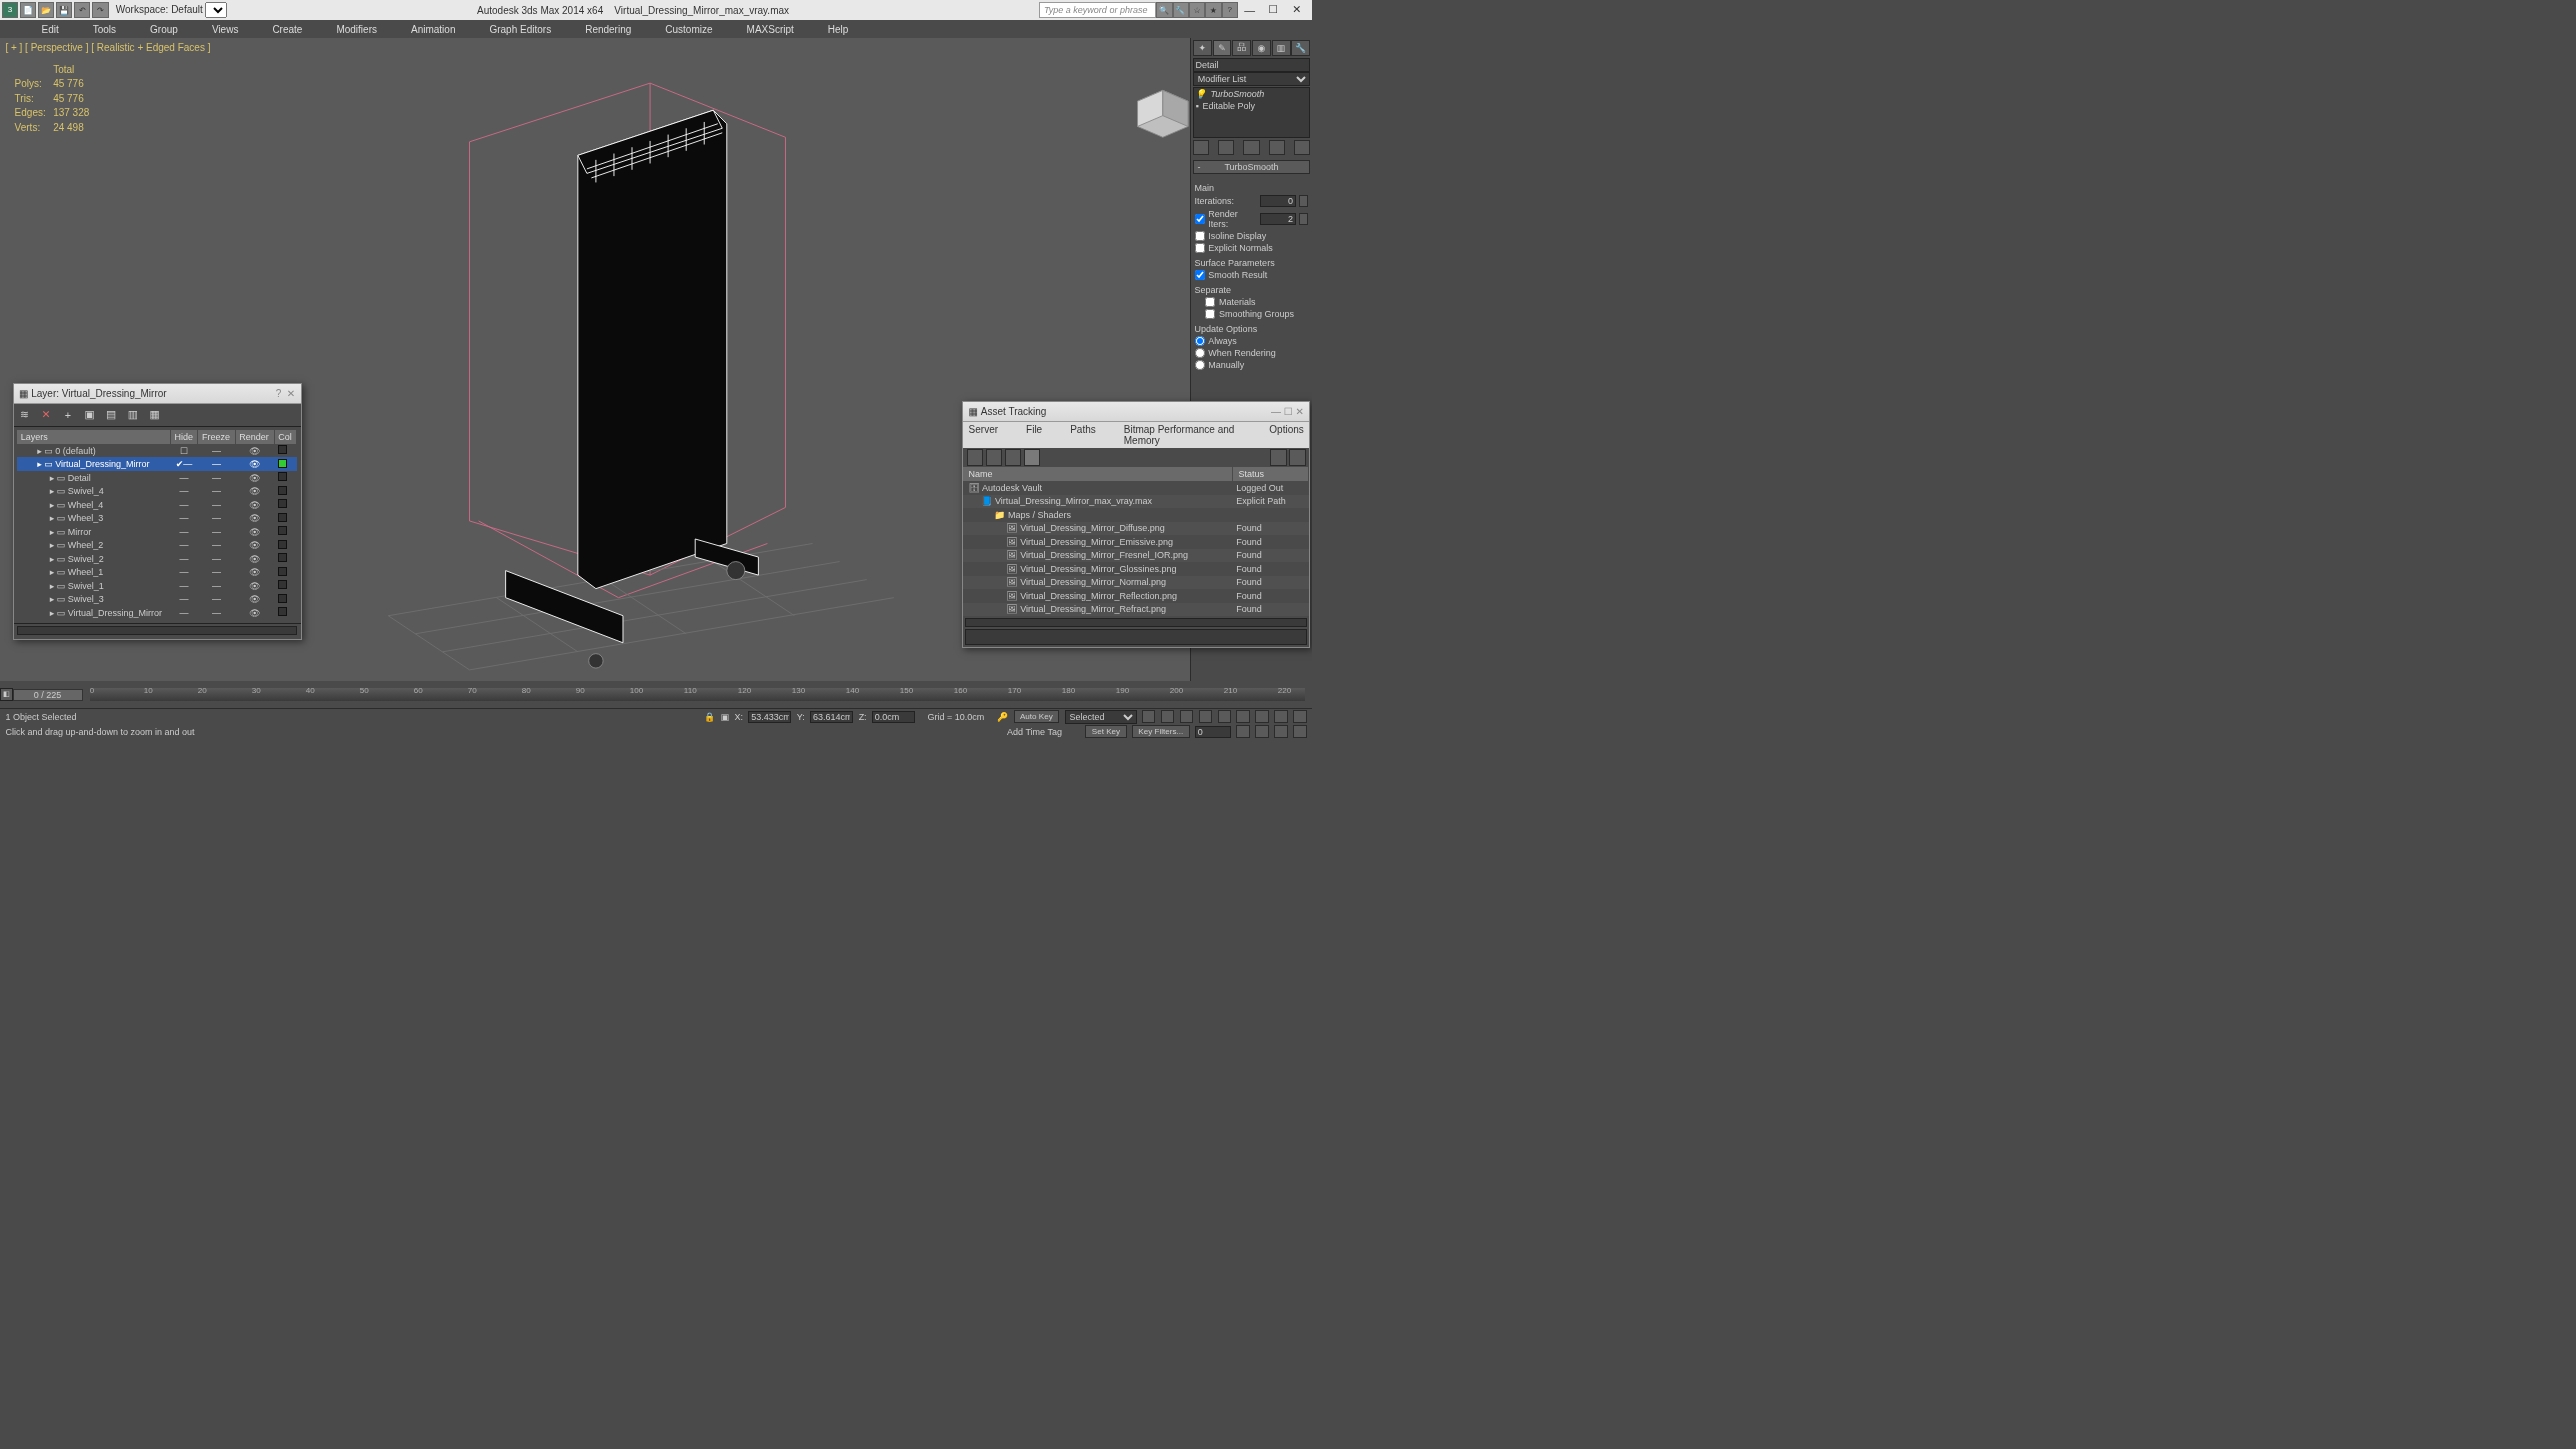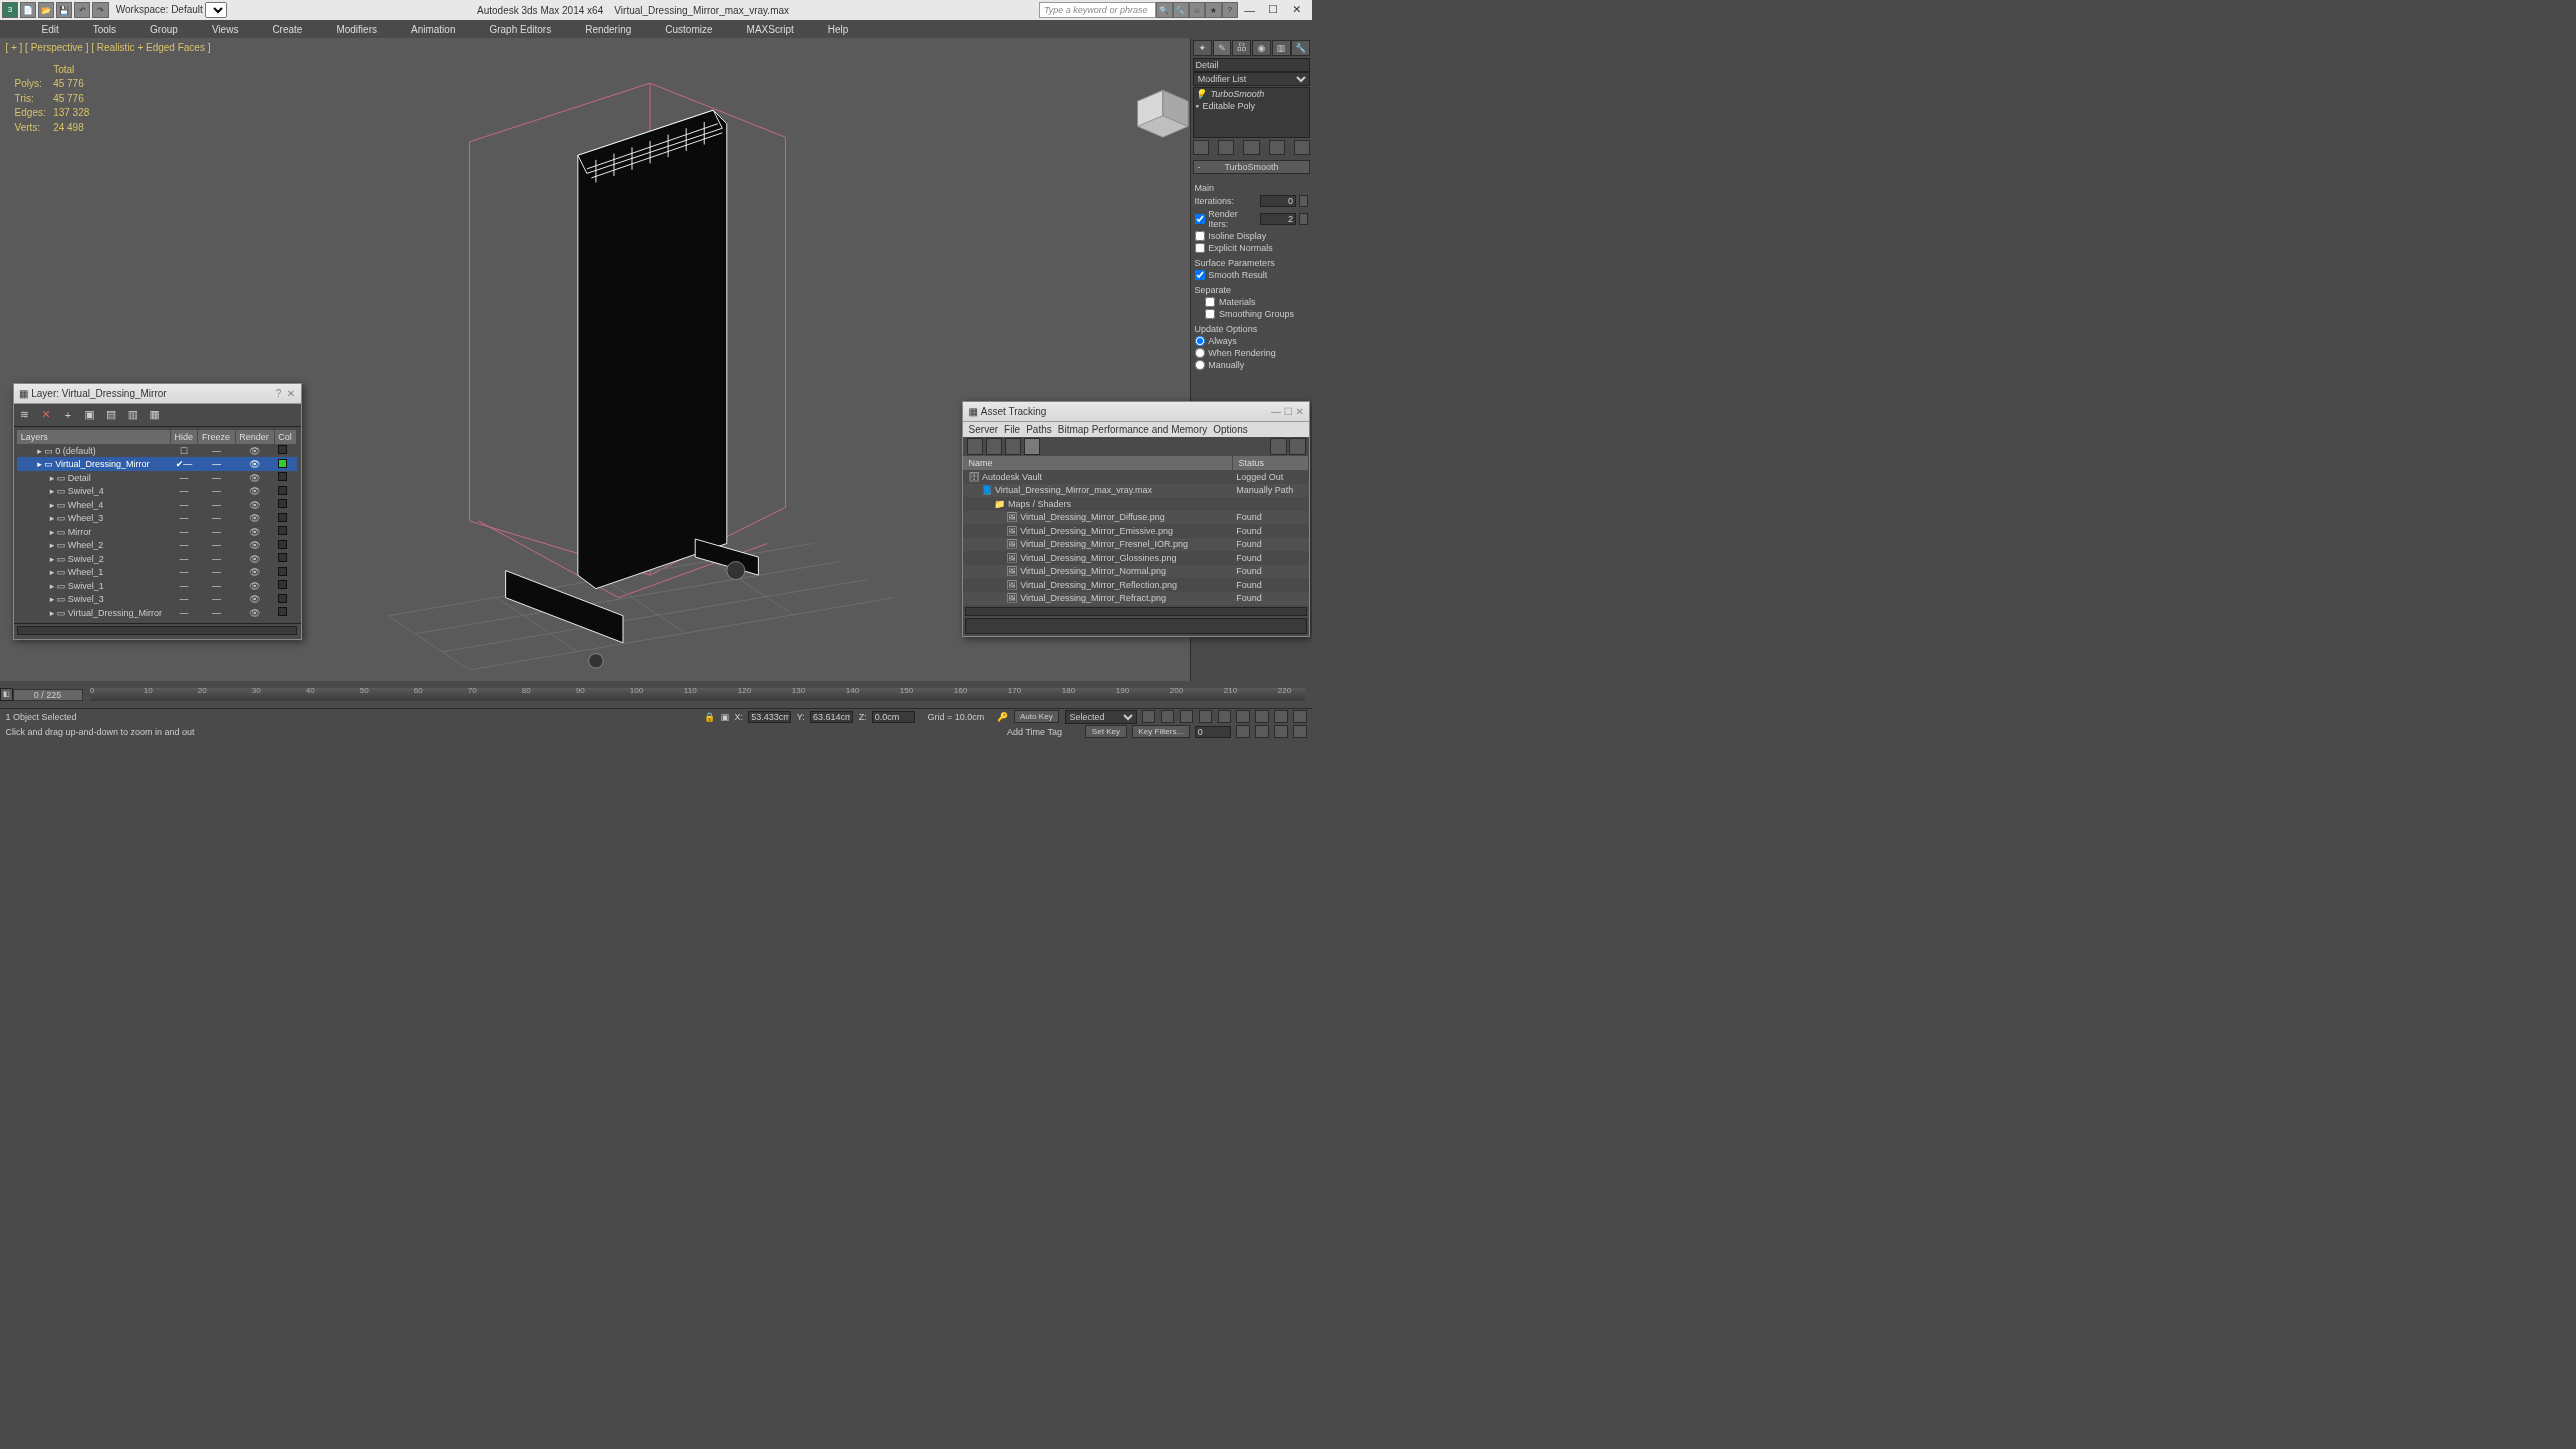--- a/index.html
+++ b/index.html
@@ -62,21 +62,21 @@
 .dlg-layer th { text-align:left; font-weight:normal; background:#6a6a6a; padding:1.8px 3.6px; border-right:0.9px solid #4a4a4a; color:#ddd; }
 .dlg-layer tbody td { padding:0.9px 3.6px; height:13.5px; white-space:nowrap; }
 .dlg-layer tbody tr.sel td { background:#2f5da8; color:#fff; }
 .dlg-layer .foot { background:#4a4a4a; height:16.3px; padding:1.8px 3.6px; border-top:0.9px solid #222; }
 .dlg-layer .foot .bar{ height:9px; background:#3a3a3a; border:0.9px solid #222;}
 
 
 .dlg-asset { position:absolute; right:1.8px; top:401px; width:348px; background:#f0f0f0; border:0.9px solid #888; box-shadow:1.8px 1.8px 7.2px rgba(0,0,0,.5); color:#333; }
 .dlg-asset .hdr { height:20px; background:linear-gradient(#e8e8e8,#d8d8d8); display:flex; align-items:center; padding:0 5.4px; border-bottom:0.9px solid #999; font-size:10px; }
 .dlg-asset .hdr .sp{flex:1;}
-.dlg-asset .menu { background:#dcdcdc; padding:1.8px 5.4px; display:flex; gap:6px; font-size:10px; color:#333; }
+.dlg-asset .menu { background:#dcdcdc; padding:1.8px 5.4px; display:flex; gap:28px; font-size:10px; color:#333; }
 .dlg-asset .tb { background:#4a4a4a; padding:1.8px 3.6px; display:flex; gap:2.7px; justify-content:space-between; }
 .dlg-asset .tb .l{display:flex;gap:2.7px;}
 .dlg-asset .tb .r{display:flex;gap:2.7px;}
 .dlg-asset .tb .b { width:16.3px; height:16.3px; background:#5a5a5a; border:0.9px solid #2b2b2b; }
 .dlg-asset .tb .b.active{ background:#7a7a7a; }
 .dlg-asset .body { background:#4a4a4a; padding:0; }
 .dlg-asset table { width:100%; border-collapse:collapse; font-size:9px; color:#ccc; }
 .dlg-asset th { text-align:left; font-weight:normal; background:#6a6a6a; padding:1.8px 5.4px; border-right:0.9px solid #4a4a4a; color:#ddd; }
 .dlg-asset tbody td { padding:0.9px 3.6px; height:13.5px; white-space:nowrap; overflow:hidden; }
 .dlg-asset tbody tr.alt td{ background:#505050; }
@@ -468,21 +468,21 @@
             <th>Status</th>
           </tr>
         </thead>
       <tbody id="asset-body">
           <tr>
             <td style="padding-left:5.4px">🗄 Autodesk Vault</td>
             <td>Logged Out</td>
           </tr>
           <tr class="alt">
             <td style="padding-left:18px">📘 Virtual_Dressing_Mirror_max_vray.max</td>
-            <td>Manually Path</td>
+            <td>Explicit Path</td>
           </tr>
           <tr>
             <td style="padding-left:31px">📁 Maps / Shaders</td>
             <td></td>
           </tr>
           <tr class="alt">
             <td style="padding-left:43px">🖼 Virtual_Dressing_Mirror_Diffuse.png</td>
             <td>Found</td>
           </tr>
           <tr>

